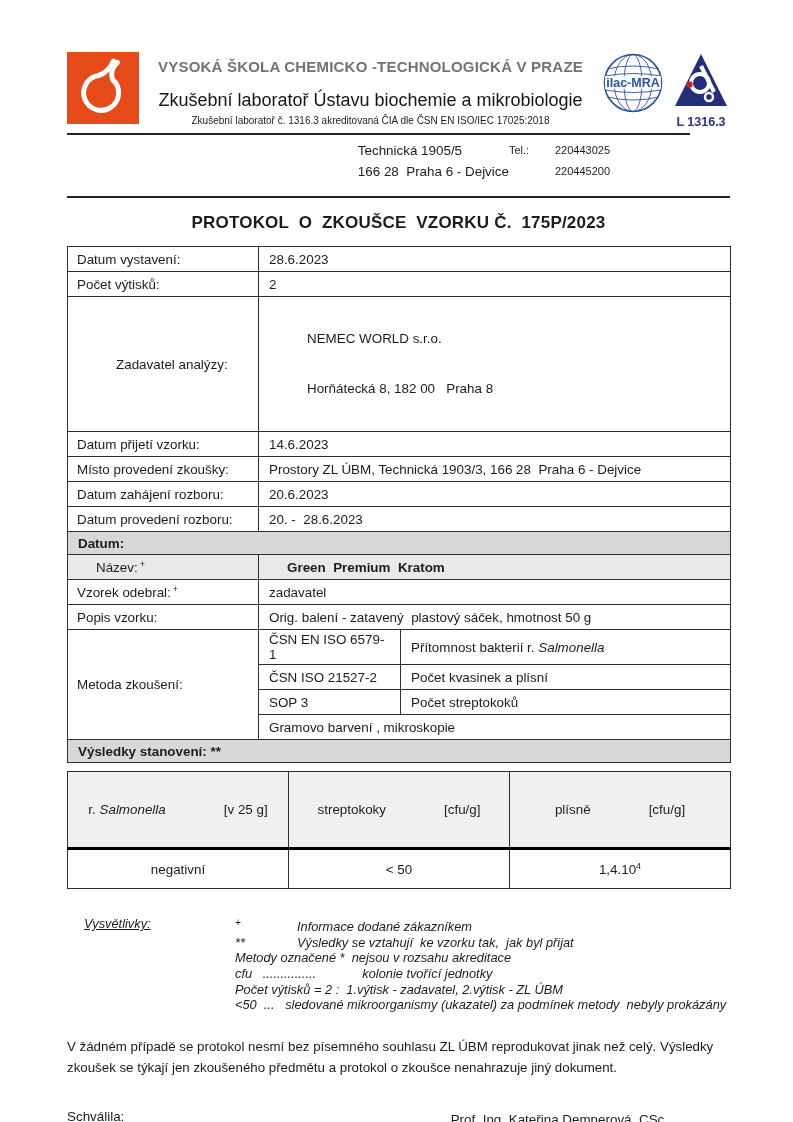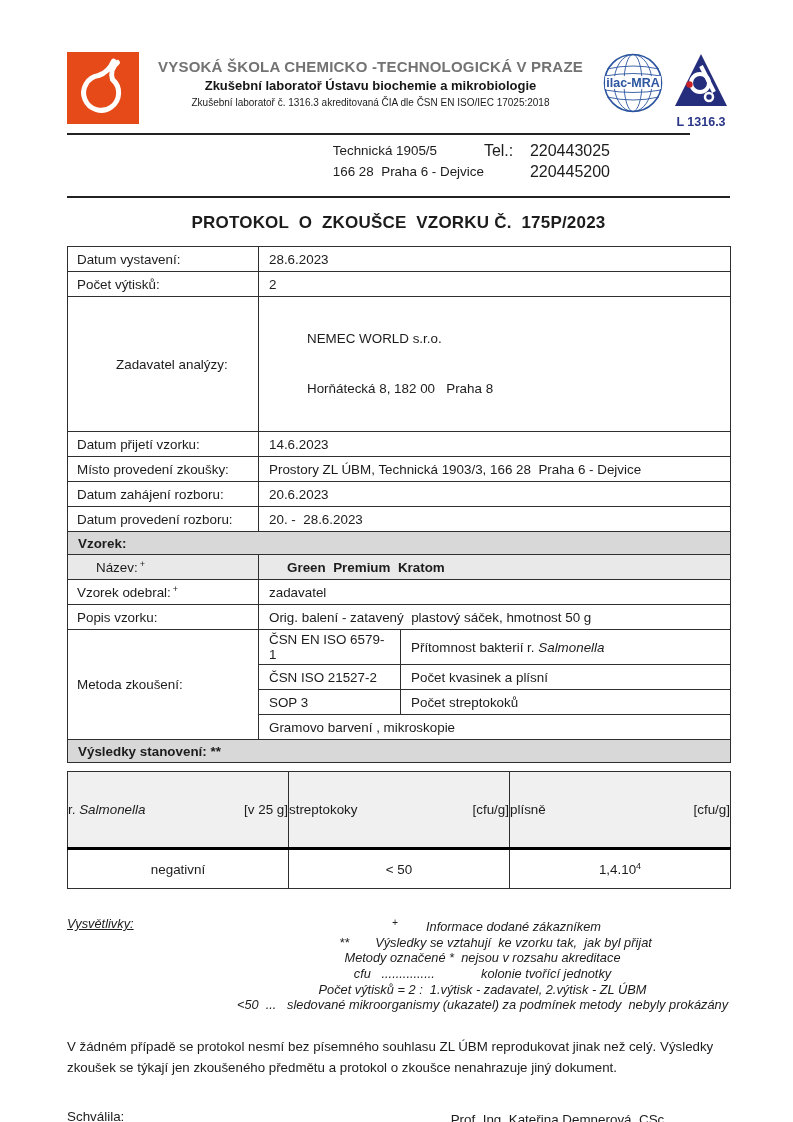--- a/index.html
+++ b/index.html
@@ -9,30 +9,30 @@
     font-family:"Liberation Sans", sans-serif;
     color:#1c1c1c;
   }
   .page { padding:52px 63px 0 67px; width:793px; height:1122px; }
 
   
   .hdr { display:flex; align-items:flex-start; }
   .hdr-logo { flex:0 0 72px; }
   .hdr-center { flex:1; text-align:center; padding-top:6px; }
   .hdr-line1 { font-size:15px; font-weight:bold; color:#737373; letter-spacing:.2px; }
-  .hdr-line2 { font-size:13px; font-weight:bold; color:#161616; margin-top:3px; }
+  .hdr-line2 { font-size:18px; font-weight:normal; color:#161616; margin-top:15px; }
   .hdr-line3 { font-size:10px; color:#1c1c1c; margin-top:4px; white-space:pre-wrap; }
   .hdr-logos { flex:0 0 128px; display:flex; gap:8px; justify-content:flex-end; align-items:flex-start; }
   .cia-wrap { width:58px; text-align:center; }
   .cia-label { font-size:12.5px; font-weight:bold; color:#2a3587; margin-top:1px; }
 
   .hrule1 { border-top:2px solid #222; margin:4px 40px 0 0; }
   .addr { display:flex; justify-content:flex-end; padding:5px 0 14px 0; }
   .addr-left div { font-size:13.4px; line-height:21px; white-space:pre-wrap; }
-  .addr-right { display:grid; grid-template-columns:32px auto; column-gap:14px; margin-right:120px; font-size:16px; line-height:21px; }
+  .addr-right { display:grid; grid-template-columns:32px auto; column-gap:14px; margin-right:120px; font-size:11px; line-height:21px; }
   .hrule2 { border-top:2px solid #222; }
 
   
   .title { text-align:center; font-size:17px; font-weight:bold; margin-top:15px; white-space:pre-wrap; letter-spacing:.2px; }
 
   
   table { border-collapse:collapse; table-layout:fixed; width:663px; }
   .info { margin-top:13px; }
   .info col.c1 { width:191px; } .info col.c2 { width:142px; } .info col.c3 { width:330px; }
   .info td { border:1px solid #2f2f2f; font-size:13.4px; padding:2px 10px; vertical-align:middle; white-space:pre-wrap; height:25px; }
@@ -43,27 +43,27 @@
   .info td.bold { font-weight:bold; }
   .info td sup { font-size:9px; vertical-align:super; margin-left:2px; }
   .info td .v2 { line-height:20px; }
 
   
   .results { margin-top:8px; }
   .results col { width:221px; }
   .results td { border:1px solid #2f2f2f; font-size:13.4px; text-align:center; white-space:pre-wrap; }
   .results tr.res-head td { background:#f0f0f0; border-bottom:3px solid #000; height:27px; }
   .results tr.res-val td { height:40px; }
-  .rh { display:flex; justify-content:space-between; gap:58px; }
+  .rh { display:flex; justify-content:center; gap:58px; }
   .results sup { font-size:9px; vertical-align:super; }
 
   
   .footnotes { position:relative; margin-top:26px; font-style:italic; font-size:12.8px; }
-  .fn-label { position:absolute; left:0; top:1px; text-decoration:underline; }
-  .fn-lines { margin-left:168px;text-align:center; }
+  .fn-label { position:absolute; left:17px; top:1px; text-decoration:underline; }
+  .fn-lines { margin-left:168px; }
   .fn-line { line-height:15.6px; white-space:pre-wrap; }
   .fn-mk { display:inline-block; width:62px; }
   .sup-mk { vertical-align:super; font-size:10px; }
 
   
   .legal { margin-top:23px; font-size:13.3px; line-height:21px; }
   .approval { display:flex; justify-content:space-between; margin-top:31px; font-size:13.4px; }
   .approval-right { text-align:center; margin-right:62px; line-height:21px; }
 </style>
 </head>
@@ -158,21 +158,21 @@
       </tr>
       <tr>
         <td class="lbl">Datum zahájení rozboru:</td>
         <td colspan="2">20.6.2023</td>
       </tr>
       <tr>
         <td class="lbl">Datum provedení rozboru:</td>
         <td colspan="2">20. -  28.6.2023</td>
       </tr>
       <tr class="section-row">
-        <td colspan="3">Vzorek:</td>
+        <td colspan="3">Datum:</td>
       </tr>
       <tr class="nazev-row">
         <td class="lbl"><span>Název:</span><sup>+</sup></td>
         <td colspan="2" class="bold">Green  Premium  Kratom</td>
       </tr>
       <tr>
         <td class="lbl"><span>Vzorek odebral:</span><sup>+</sup></td>
         <td colspan="2">zadavatel</td>
       </tr>
       <tr>

